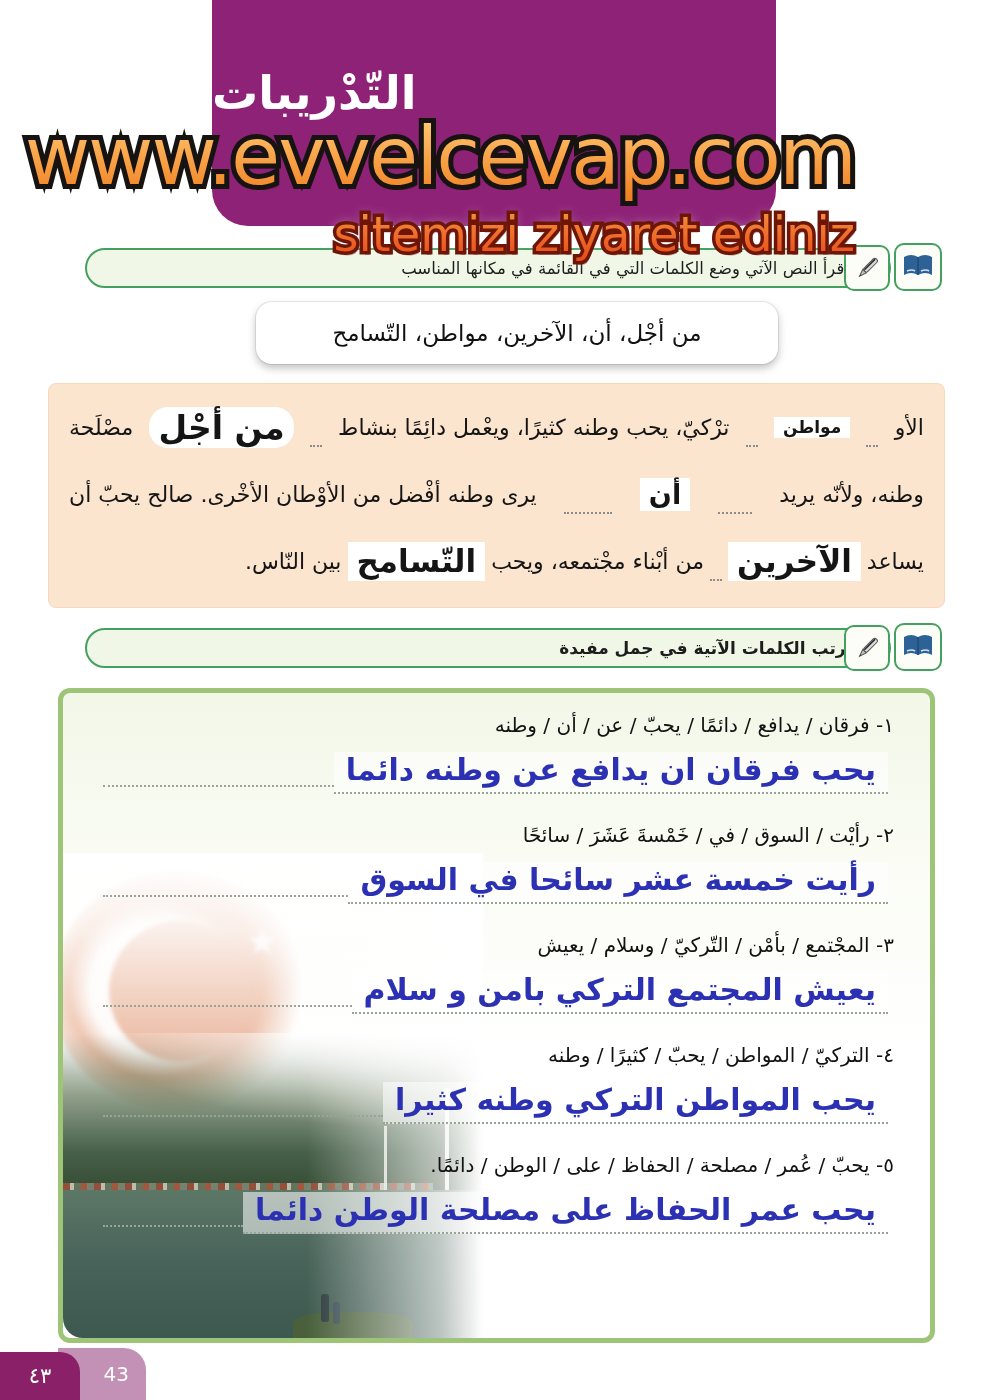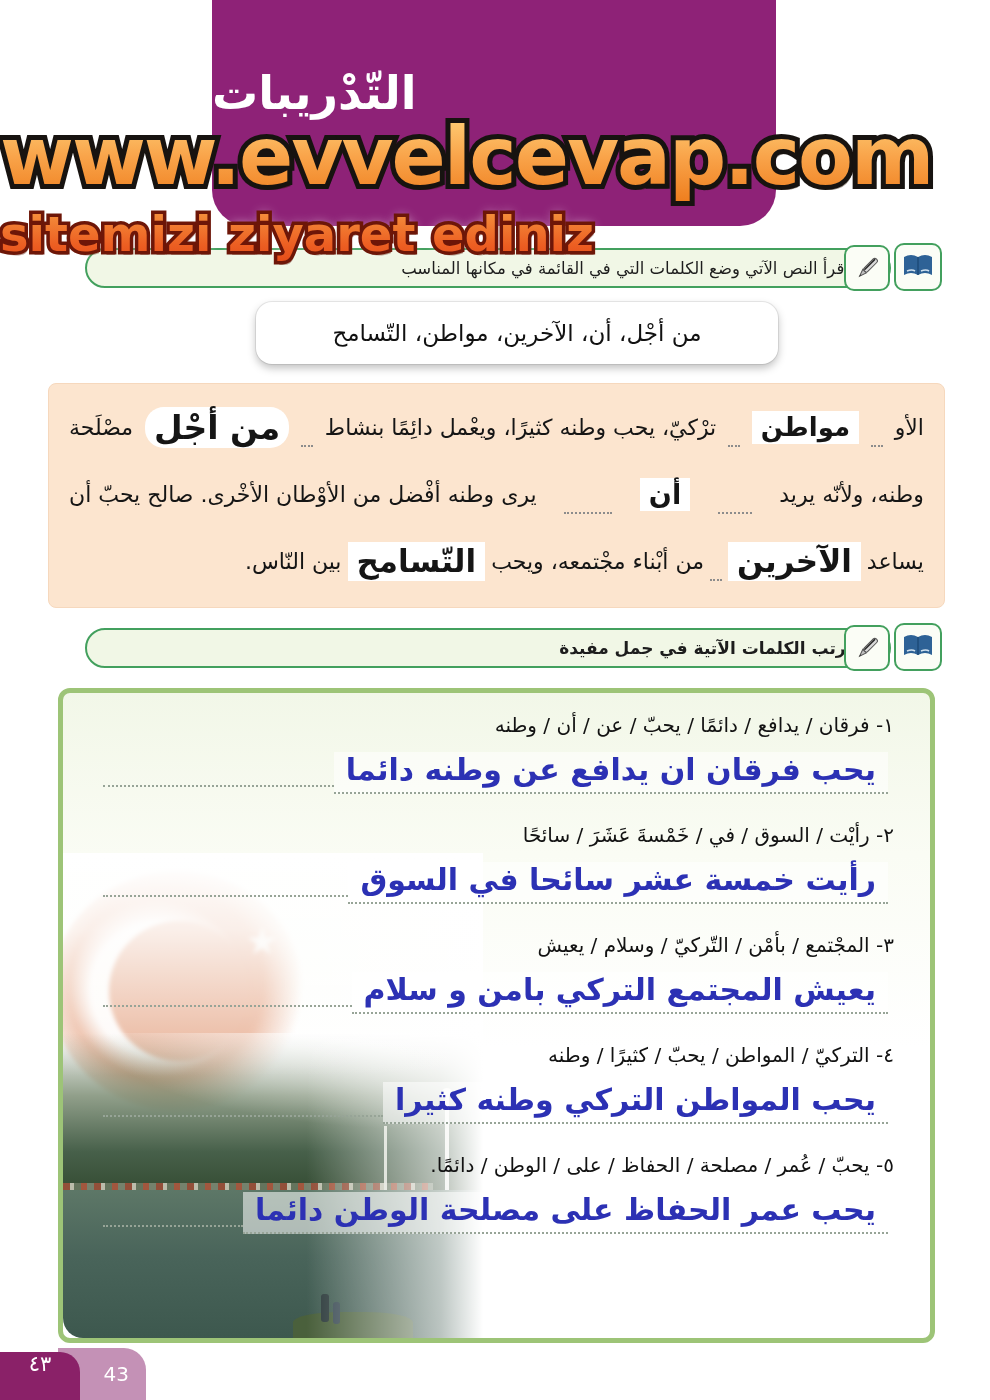--- a/index.html
+++ b/index.html
@@ -6,21 +6,21 @@
   body { font-family:"DejaVu Sans", sans-serif; background:#fff; }
   .page { position:relative; width:990px; height:1400px; background:#fff; overflow:hidden; }
 
   
   .title-box { position:absolute; left:212px; top:0; width:564px; height:226px;
     background:#8e2277; border-radius:0 0 36px 36px; }
   .title-box .t { position:absolute; top:66px; left:0; width:100%; text-align:left;
     color:#fff; font-size:46px; font-weight:bold; direction:rtl; }
 
   
-  .wm { position:absolute; left:0; width:855px; text-align:left; font-weight:bold; z-index:30; pointer-events:none; }
+  .wm { position:absolute; left:0; width:855px; text-align:right; font-weight:normal; z-index:30; pointer-events:none; }
   .wm .stroke { position:absolute; left:0; right:0; top:0; }
   .wm .fill   { position:relative; }
   .wm1 { top:110px; font-size:80px; letter-spacing:-2px; }
   .wm1 .stroke { -webkit-text-stroke:10px #171310; color:#171310; text-shadow:3px 5px 0 rgba(40,20,0,.45); }
   .wm1 .fill { background:linear-gradient(180deg,#ffd47c 0%,#f9a44a 50%,#ee7d1d 100%);
     -webkit-background-clip:text; background-clip:text; color:transparent; }
   .wm2 { top:206px; font-size:48px; letter-spacing:0; }
   .wm2 .stroke { -webkit-text-stroke:7px #6d1608; color:#6d1608; text-shadow:2px 4px 0 rgba(90,20,0,.4), 0 0 12px rgba(255,255,255,.8); }
   .wm2 .fill { background:linear-gradient(180deg,#f69840 0%,#ec5e22 70%,#e54d1a 100%);
     -webkit-background-clip:text; background-clip:text; color:transparent; }
@@ -43,21 +43,21 @@
     display:flex; align-items:center; justify-content:center; font-size:23px; color:#111; direction:rtl; }
 
   
   .passage { position:absolute; left:48px; top:383px; width:897px; height:225px;
     background:#fce5cf; border-radius:8px; border:1px solid #f6d8bd;
     direction:rtl; padding:10px 20px 0 20px; color:#151515; }
   .pline { display:flex; align-items:center; height:67px; direction:rtl; font-size:22px; }
   .pline.sb { justify-content:space-between; }
   .pline.st { justify-content:flex-start; gap:6px; }
   .chip { background:#fff; font-weight:bold; padding:0 9px; line-height:1.25; }
-  .c1 { font-size:26px;text-align:right; } .c2 { font-size:33px;border-radius:19px; } .c3 { font-size:27px; }
+  .c1 { font-size:17px;text-align:right; } .c2 { font-size:33px;border-radius:19px; } .c3 { font-size:27px; }
   .c4 { font-size:31px; } .c5 { font-size:31px; }
   .dots { border-bottom:2px dotted #8c8c8c; height:1px; align-self:flex-end; margin-bottom:14px; }
   .d10{width:12px;} .d30{width:34px;} .d45{width:48px;}
 
   
   .box2 { position:absolute; left:58px; top:688px; width:877px; height:655px;
     border:5px solid #9dc477; border-radius:12px;
     background:linear-gradient(180deg,#f2f7e8 0%,#fafcf4 25%,#ffffff 55%);
     overflow:hidden; }
   .items { position:relative; z-index:2; direction:rtl; padding:20px 28px 0 30px; }
@@ -98,21 +98,21 @@
   .fade { position:absolute; inset:0;
     background:
       linear-gradient(180deg,#fff 0%, rgba(255,255,255,.8) 16%, rgba(255,255,255,0) 46%),
       linear-gradient(270deg,#fff 0%, rgba(255,255,255,.65) 10%, rgba(255,255,255,0) 42%); }
 
   
   .tab-light { position:absolute; left:58px; top:1348px; width:88px; height:52px; background:#c491b6;
     border-radius:0 22px 0 0; display:flex; align-items:center; justify-content:flex-end;
     padding-right:17px; color:#fff; font-size:20px; }
   .tab-dark { position:absolute; left:0; top:1352px; width:80px; height:48px; background:#8a2168;
-    border-radius:0 20px 0 0; display:flex; justify-content:center;
+    border-radius:0 20px 0 0; display:flex; align-items:center; justify-content:center;
     color:#fff; font-size:21px; }
 
   svg { display:block; }
 </style>
 </head>
 <body>
 
 <div class="page">
 
   <div class="title-box">

